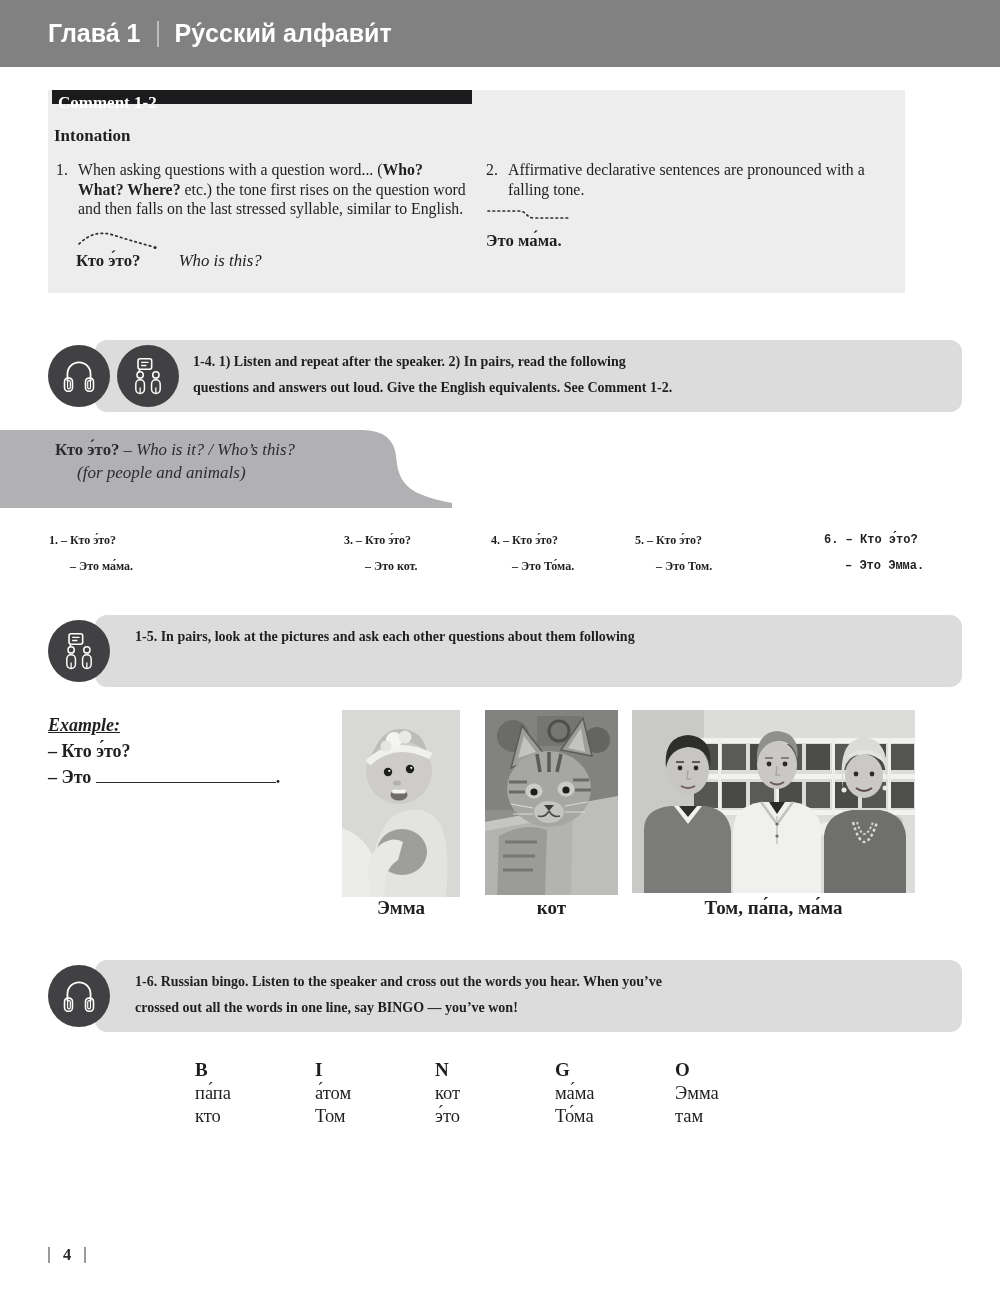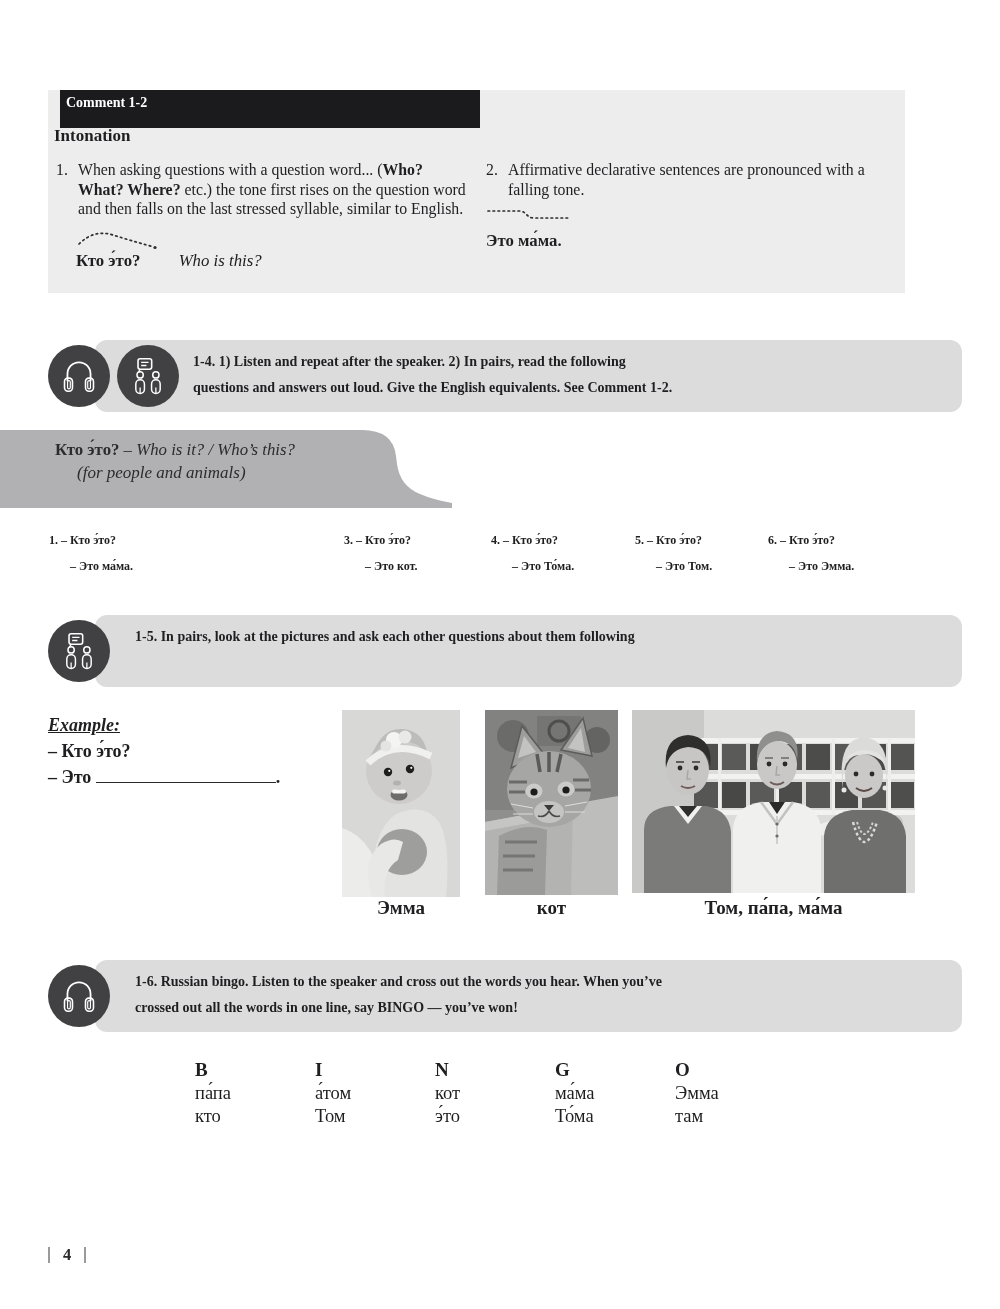--- a/index.html
+++ b/index.html
@@ -7,22 +7,22 @@
         font-family:"Liberation Serif",serif;color:#1f1f21;}
 
   
   .banner{position:absolute;left:0;top:0;width:1000px;height:67px;background:#818181;
           display:flex;align-items:center;padding-left:48px;box-sizing:border-box;
           font-family:"Liberation Sans",sans-serif;font-weight:bold;font-size:25px;color:#ffffff;}
   .banner-sep{width:2px;height:26px;background:#bdbdbd;margin:0 16px;}
 
   
   .comment-box{position:absolute;left:48px;top:90px;width:857px;height:203px;background:#ededee;}
-  .comment-label{position:absolute;left:12px;top:0;width:420px;height:38px;background:#1b1b1d;
-                 color:#fff;font-weight:bold;font-size:14px;line-height:26px;padding-left:6px;box-sizing:border-box;}
+  .comment-label{position:absolute;left:4px;top:0;width:420px;height:14px;background:#1b1b1d;
+                 color:#fff;font-weight:bold;font-size:17px;line-height:26px;padding-left:6px;box-sizing:border-box;}
   .comment-heading{position:absolute;left:0;top:36px;width:422px;border-bottom:1.5px solid #55555     7;
                  padding:0 0 3px 6px;box-sizing:border-box;font-weight:bold;font-size:17px;}
   .ccol{position:absolute;top:70px;font-size:15.8px;line-height:19.5px;}
   .ccol1{left:8px;width:412px;}
   .ccol2{left:438px;width:408px;}
   .citem{display:flex;}
   .cnum{width:22px;flex:0 0 22px;}
   .ctext{flex:1;}
   .curve-row{margin:8px 0 2px 20px;height:22px;}
   .ru-line{margin-left:20px;font-size:16.8px;}
@@ -68,20 +68,25 @@
   
   .pageno{position:absolute;left:48px;top:1245px;display:flex;align-items:center;font-size:16.5px;}
   .pageno .tick{width:2px;height:16px;background:#9a9a9c;}
   .pageno .num{font-weight:bold;margin:0 13px;color:#2a2a2c;}
 </style>
 </head>
 <body>
 
 <div class="page">
 
+  <div class="banner">
+    <span>Глава́ 1</span>
+    <span class="banner-sep"></span>
+    <span>Ру́сский алфави́т</span>
+  </div>
 
   <div class="comment-box">
     <div class="comment-label">Comment 1-2</div>
     <div class="comment-heading">Intonation</div>
 
     <div class="ccol ccol1">
       <div class="citem">
         <span class="cnum">1.</span>
         <div class="ctext"><span>When asking questions with a question word... (</span><b>Who? What? Where?</b><span> etc.) the tone first rises on the question word and then falls on the last stressed syllable, similar to English.</span></div>
       </div>
@@ -159,21 +164,21 @@
     <div class="qa-l2">– Это кот.</div>
   </div>
   <div class="qa" style="left:491px;">
     <div><span>4.</span> <span>– Кто э́то?</span></div>
     <div class="qa-l2">– Это То́ма.</div>
   </div>
   <div class="qa" style="left:635px;">
     <div><span>5.</span> <span>– Кто э́то?</span></div>
     <div class="qa-l2">– Это Том.</div>
   </div>
-  <div class="qa" style="left:768px;">
+  <div class="qa" style="left:824px;font-family:Liberation Mono, monospace;">
     <div><span>6.</span> <span>– Кто э́то?</span></div>
     <div class="qa-l2">– Это Эмма.</div>
   </div>
 
   <div class="exbar" style="top:615px;">
     <div class="extext" style="left:40px;width:790px;">
       <span style="display:block;">1-5. In pairs, look at the pictures and ask each other questions about them following</span>
     </div>
   </div>
   <div class="icon-circle" style="left:48px;top:620px;">

